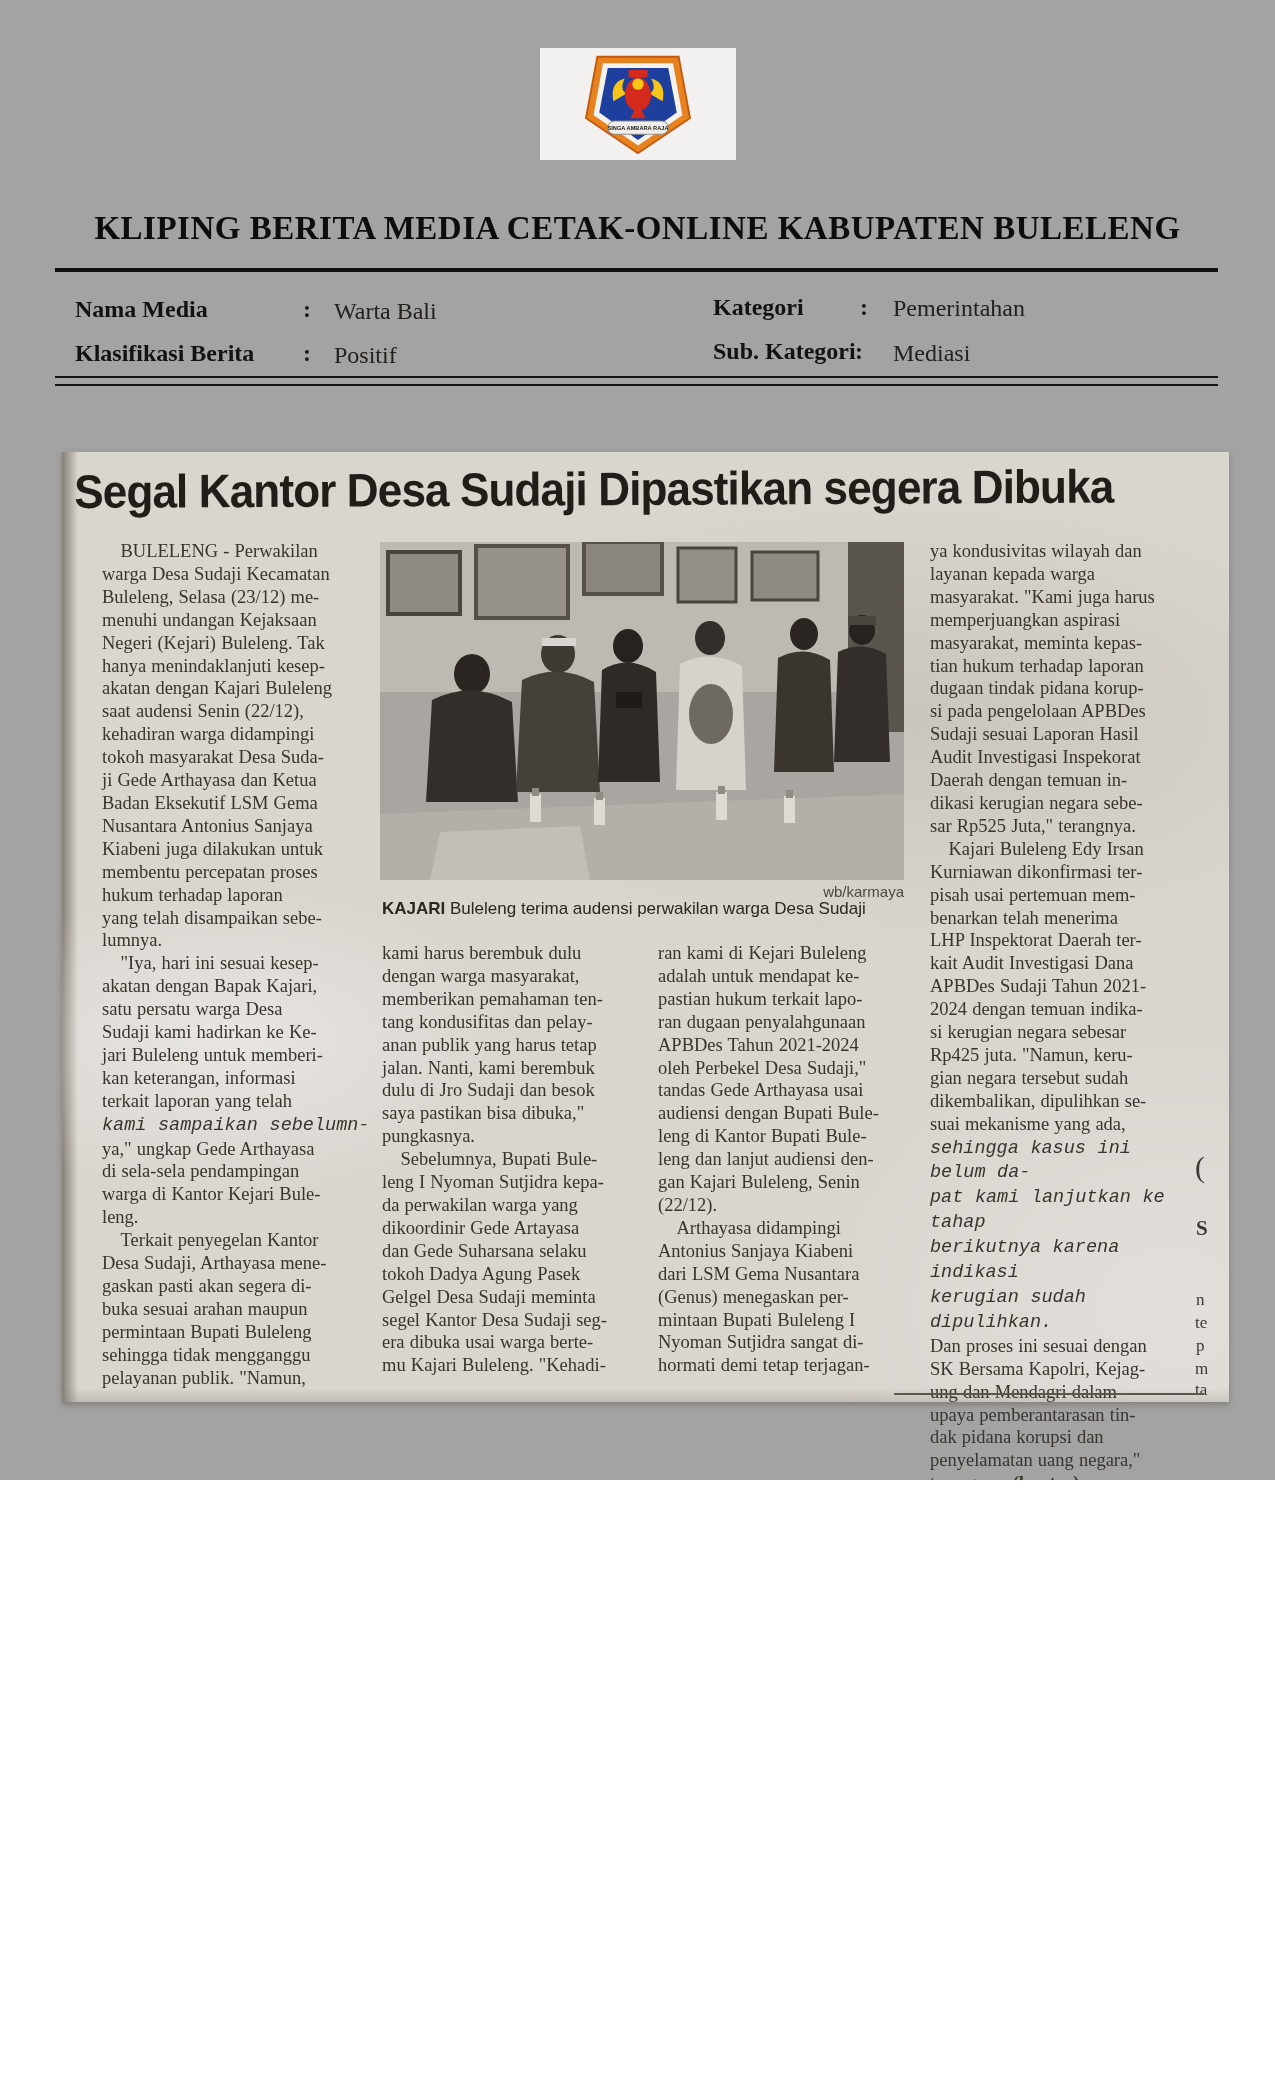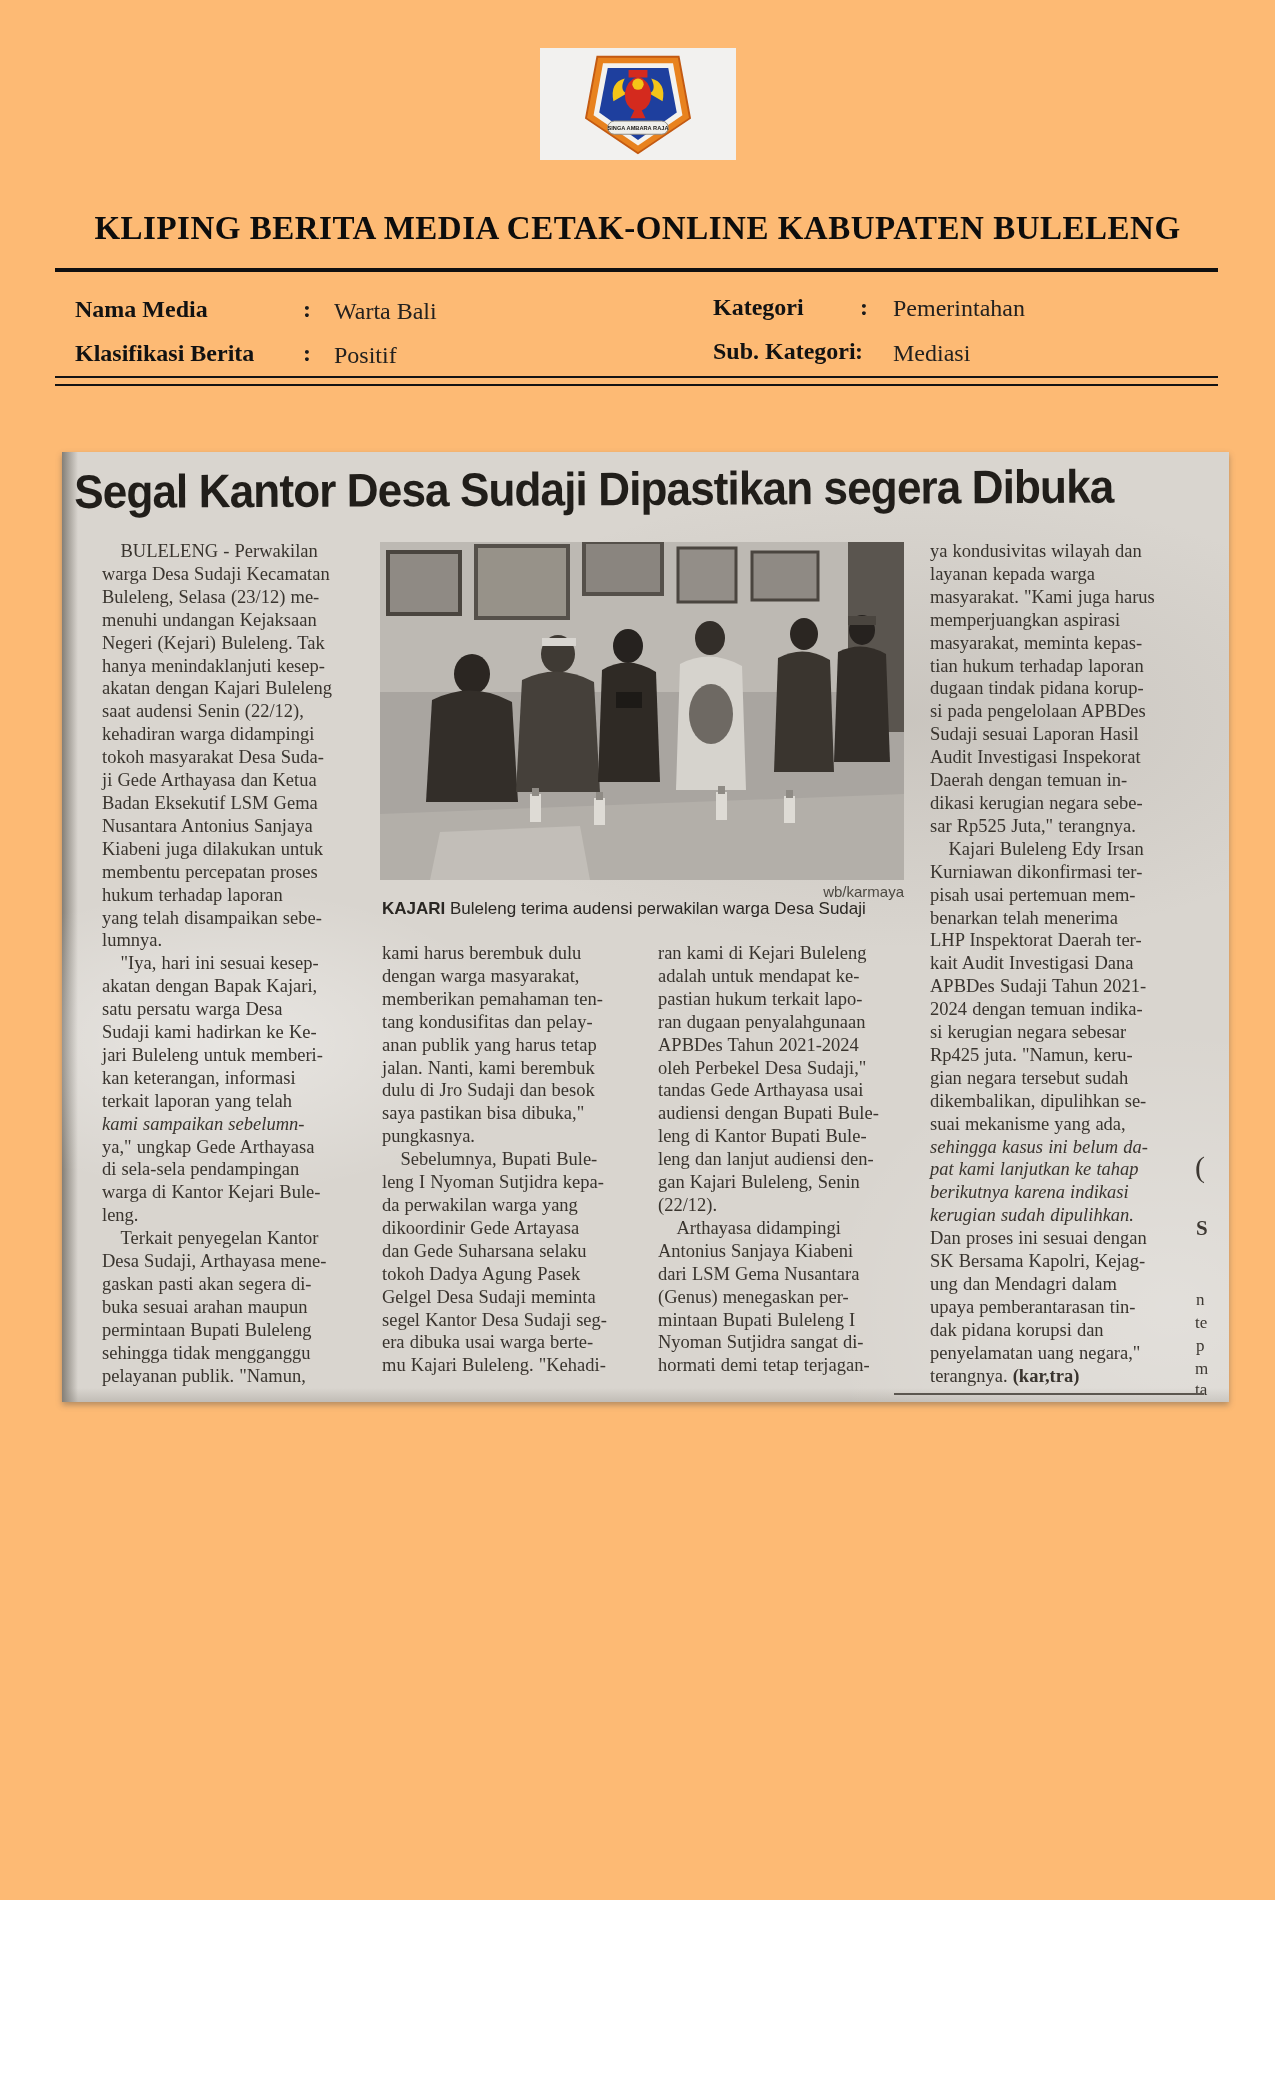--- a/index.html
+++ b/index.html
@@ -1,17 +1,17 @@
 <!DOCTYPE html>
 <html><head>
 <meta charset="utf-8">
 <style>
   html,body{margin:0;padding:0;}
   .page{
-    position:relative;width:1275px;height:1900px;background:#fdba74;
+    position:relative;width:1275px;height:1480px;background:#a3a3a3;
     font-family:"Liberation Serif", serif;overflow:hidden;
   }
   
   .logo-box{
     position:absolute;left:540px;top:48px;width:196px;height:112px;
     background:#f2f1ef;display:flex;align-items:center;justify-content:center;
   }
   .doc-title{
     position:absolute;left:0;top:210px;width:1275px;text-align:center;
     font-size:33px;font-weight:bold;color:#0d0d0d;letter-spacing:.5px;
@@ -44,21 +44,21 @@
   }
   .news-col{
     position:absolute;font-size:18.5px;line-height:22.9px;
     white-space:pre-line;text-align:left;word-spacing:.5px;
     font-family:"Liberation Serif", serif;color:#39342e;
   }
   .col-1{left:40px;top:88px;width:274px;}
   .col-2{left:320px;top:490px;width:262px;}
   .col-3{left:596px;top:490px;width:250px;}
   .col-5{left:868px;top:88px;width:258px;}
-  .it{font-style:italic;}
+  .it{font-style:italic;font-family:Liberation Mono, monospace;}
   .bd{font-weight:bold;text-align:right;}
   .photo{position:absolute;left:318px;top:90px;width:524px;height:338px;background:#a9a5a0;overflow:hidden;}
   .photo-credit{
     position:absolute;left:318px;top:431px;width:524px;text-align:right;
     font-family:"Liberation Sans", sans-serif;font-size:15px;color:#4d4942;
   }
   .photo-caption{
     position:absolute;left:320px;top:447px;width:585px;white-space:nowrap;
     font-family:"Liberation Sans", sans-serif;font-size:17px;color:#2a2723;
   }

